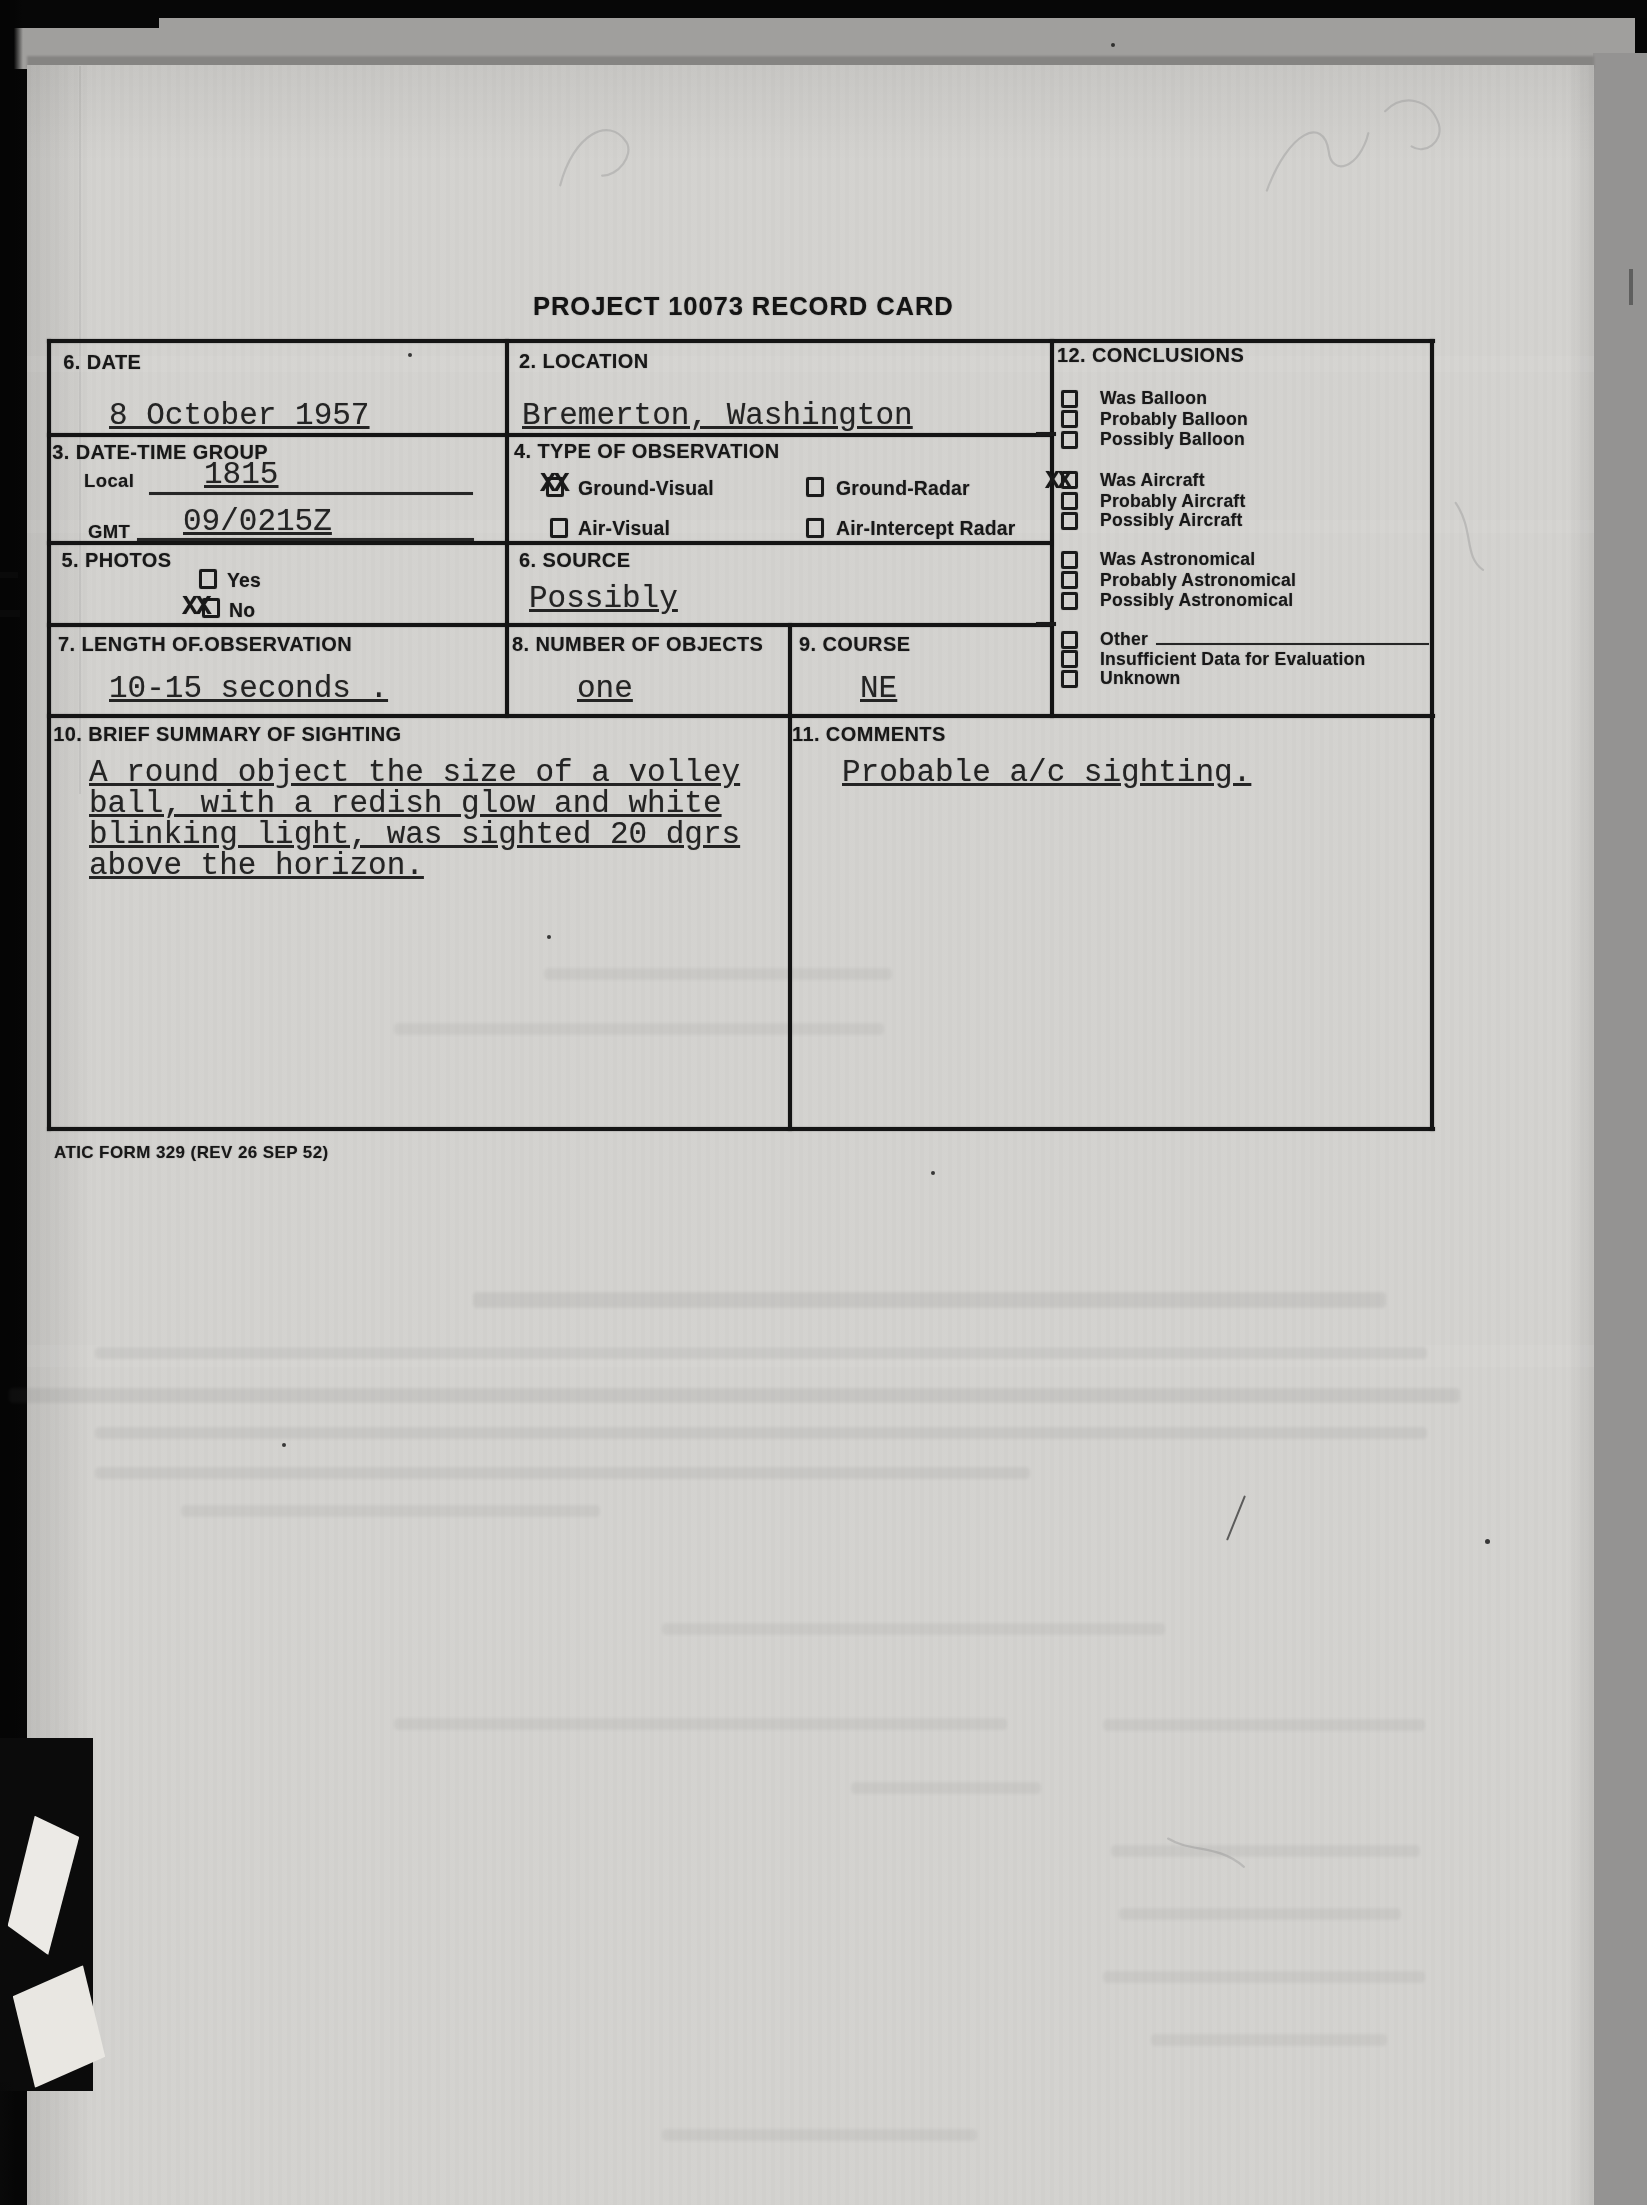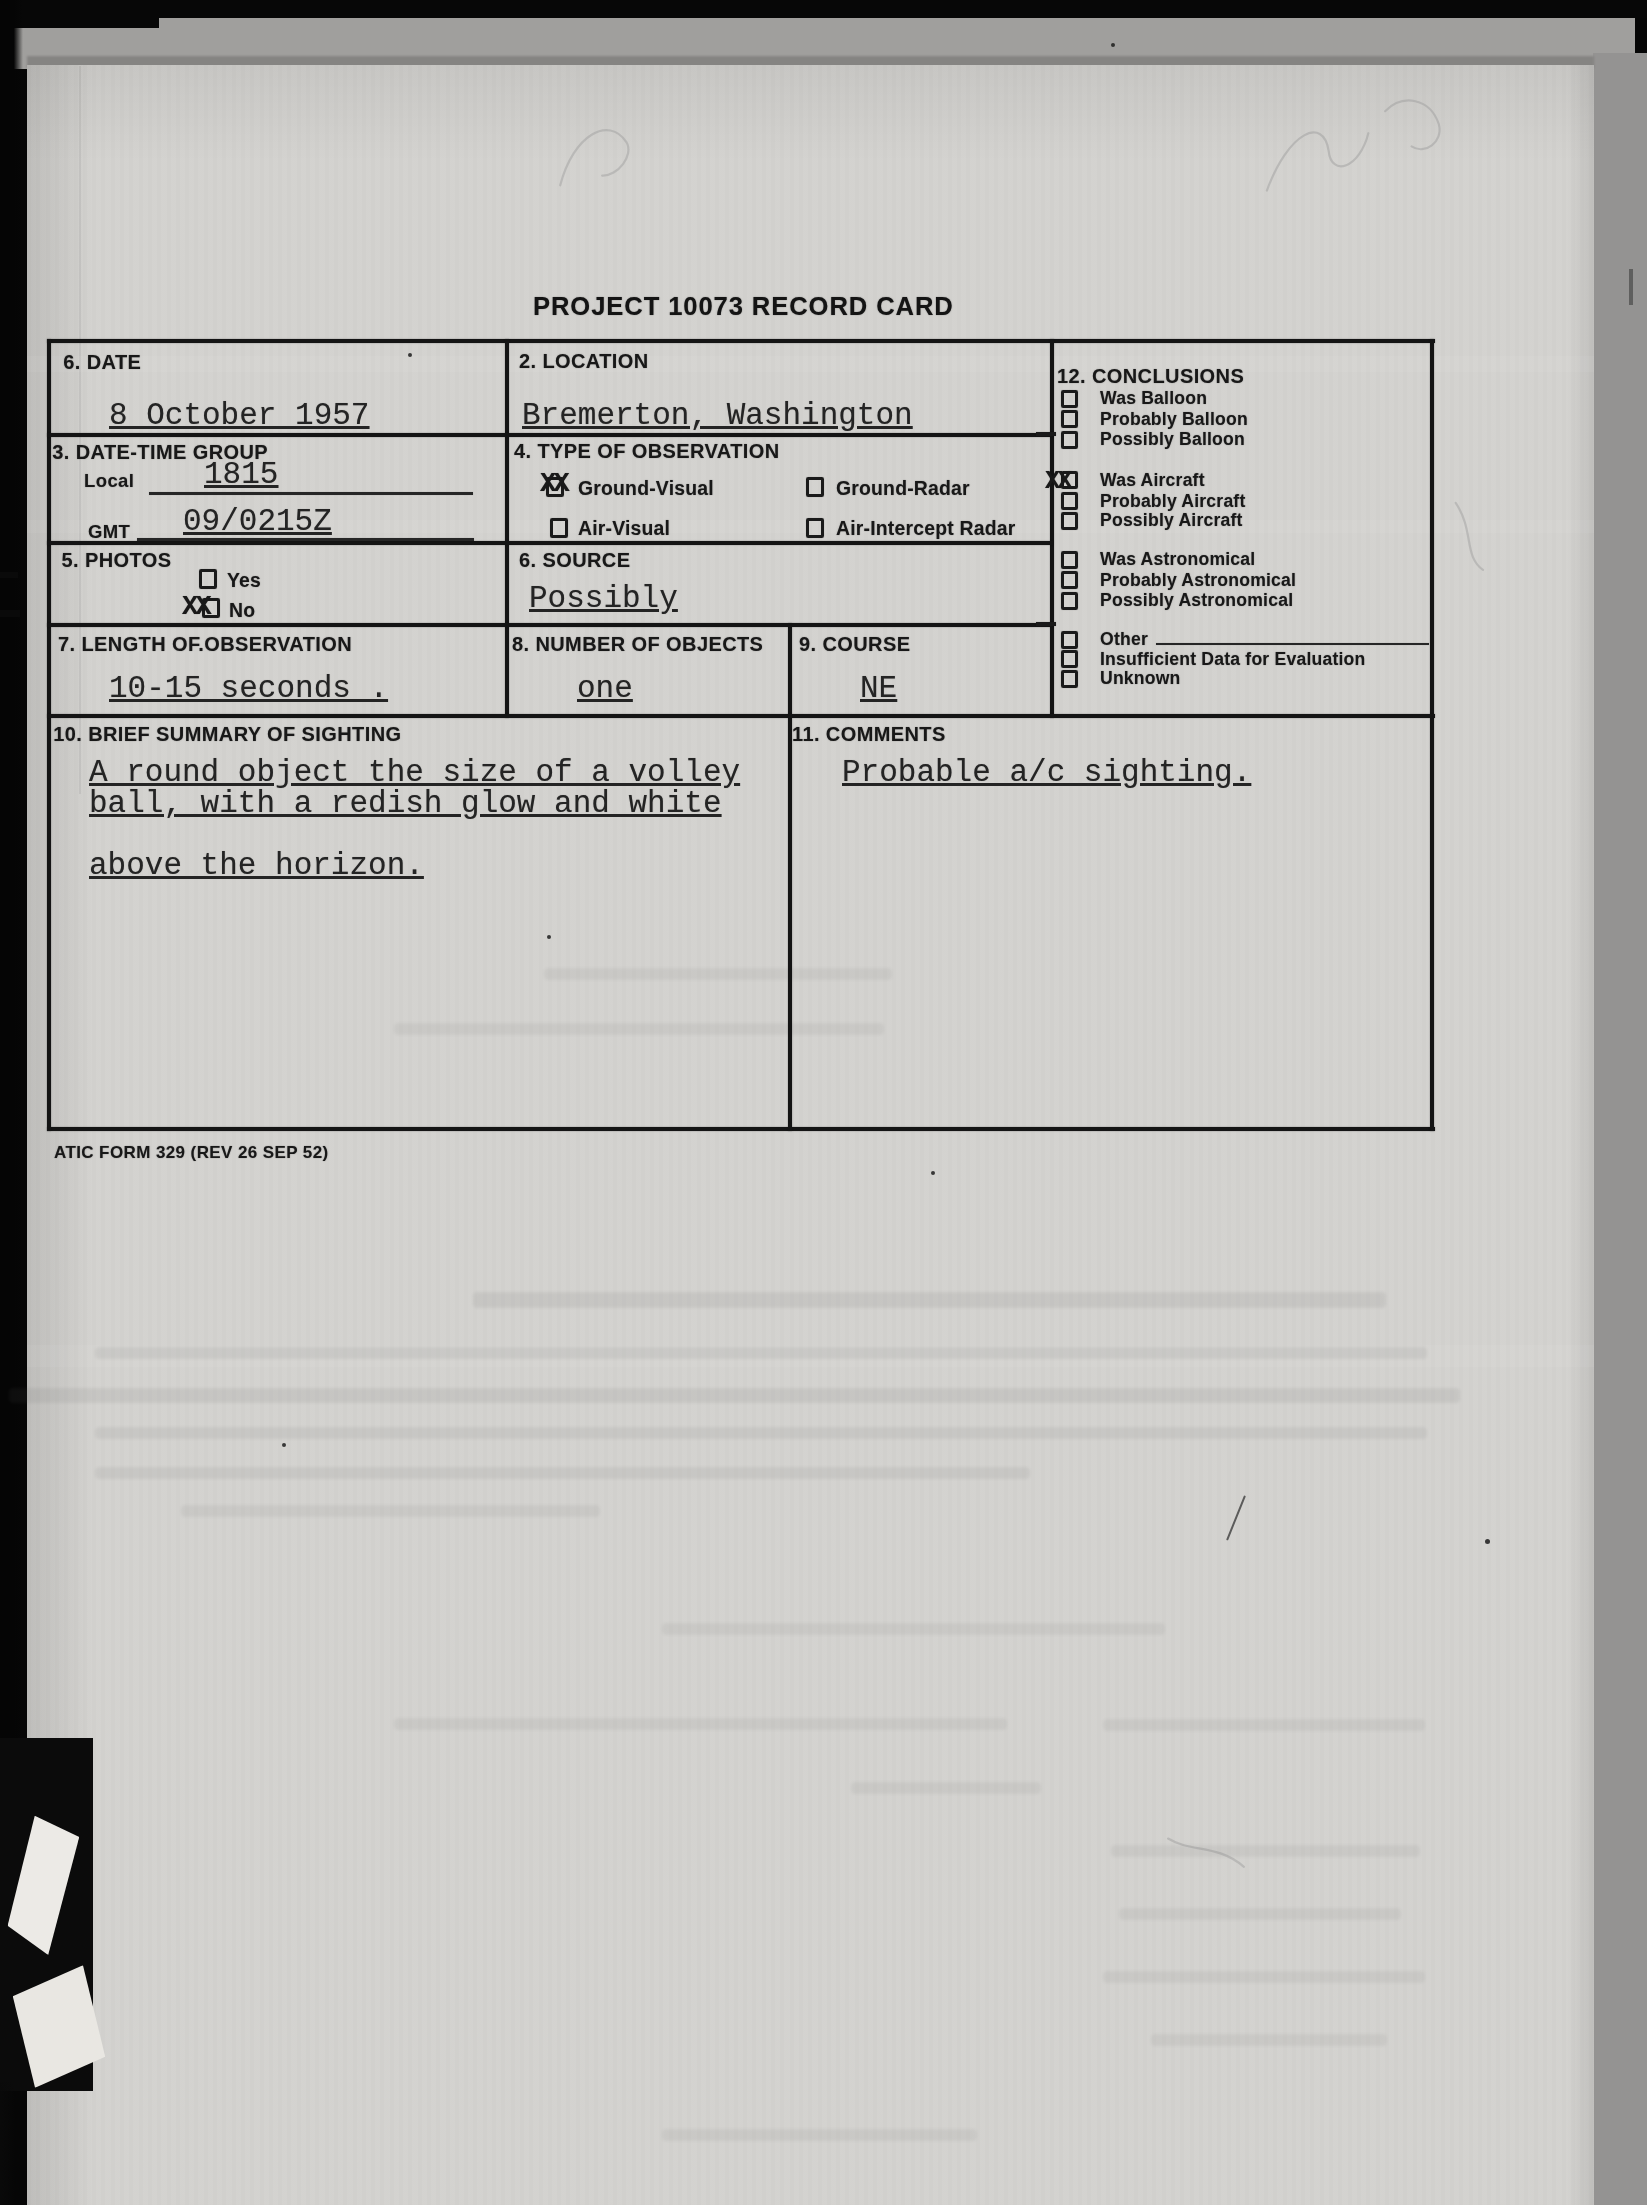--- a/index.html
+++ b/index.html
@@ -174,26 +174,27 @@
 
   <div class="lbl" style="left:465px;top:295px">8. NUMBER OF OBJECTS</div>
   <div class="tw" style="left:530px;top:334px">one</div>
 
   <div class="lbl" style="left:752px;top:295px">9. COURSE</div>
   <div class="tw" style="left:813px;top:334px">NE</div>
 
   <div class="lbl" style="left:6.2px;top:385px">10. BRIEF SUMMARY OF SIGHTING</div>
   <div class="tw" style="left:42px;top:449px">ball, with a redish glow and white</div>
   <div class="tw" style="left:42px;top:418px">A round object the size of a volley</div>
+  <div class="tw" style="left:42px;top:480px">blinking light, was sighted 20 dgrs</div>
   <div class="tw" style="left:42px;top:511px">above the horizon.</div>
 
   <div class="lbl" style="left:745px;top:385px">11. COMMENTS</div>
   <div class="tw" style="left:795px;top:418px">Probable a/c sighting.</div>
 
-  <div class="lbl" style="left:1010px;top:27px">12. CONCLUSIONS</div>
+  <div class="lbl" style="left:1010px;top:6px">12. CONCLUSIONS</div>
 
   <span class="cb cb-sm" style="left:1014px;top:51px"></span>
   <div class="c-lbl" style="left:1053px;top:49px">Was Balloon</div>
   <span class="cb cb-sm" style="left:1014px;top:71px"></span>
   <div class="c-lbl" style="left:1053px;top:70px">Probably Balloon</div>
   <span class="cb cb-sm" style="left:1014px;top:92px"></span>
   <div class="c-lbl" style="left:1053px;top:90px">Possibly Balloon</div>
 
   <span class="cb cb-sm" style="left:1014px;top:132px"></span>
   <span class="mark" style="left:998px;top:129px;font-size:25px">XX</span>

